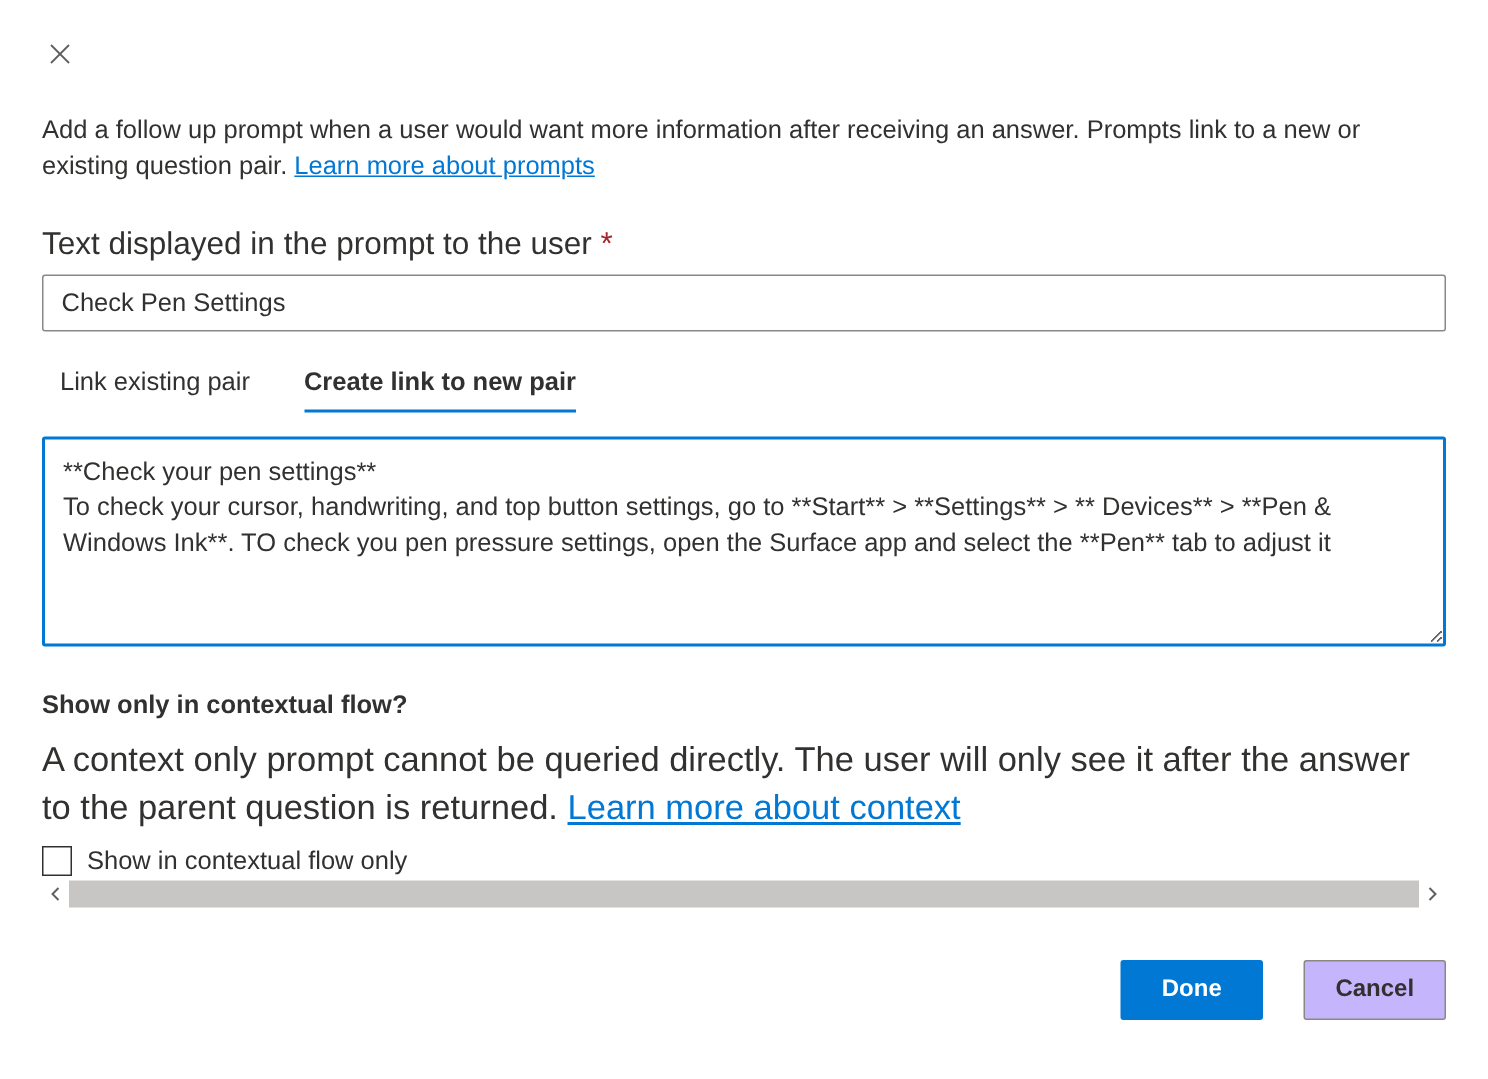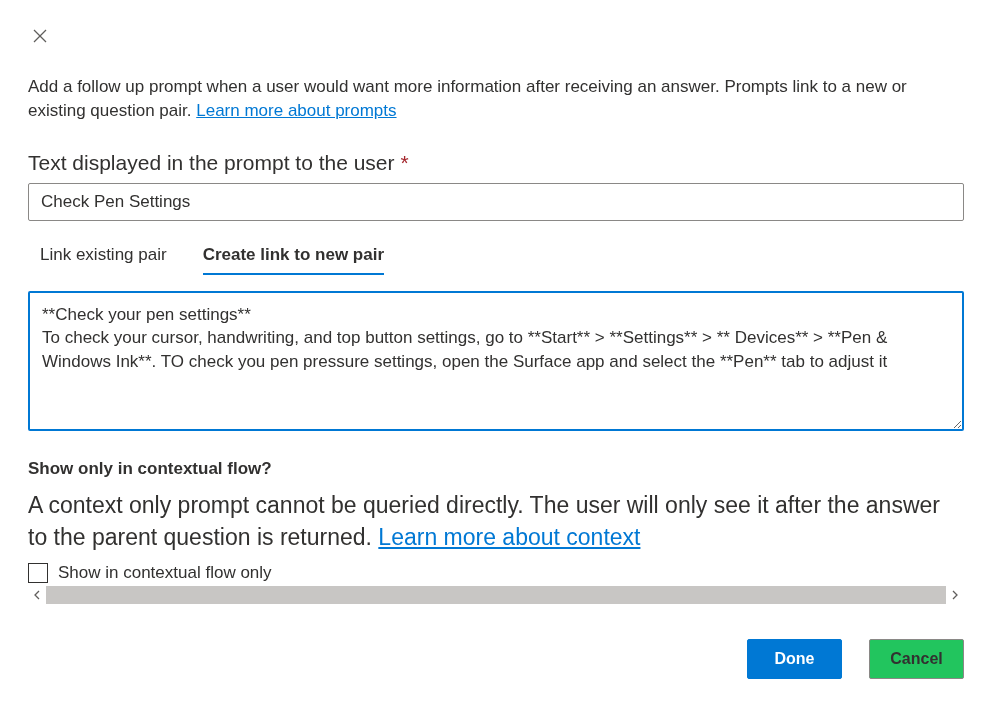--- a/index.html
+++ b/index.html
@@ -164,21 +164,21 @@
       border-radius: 2px;
       cursor: pointer;
       font-family: inherit;
     }
     .btn-primary {
       background: #0078d4;
       color: #fff;
       border: 1px solid #0078d4;
     }
     .btn-secondary {
-      background: #22c55e;
+      background: #c4b5fd;
       color: #323130;
       border: 1px solid #8a8886;
     }
   </style>
 </head>
 <body>
 
 
 
 <div class="header-row">

